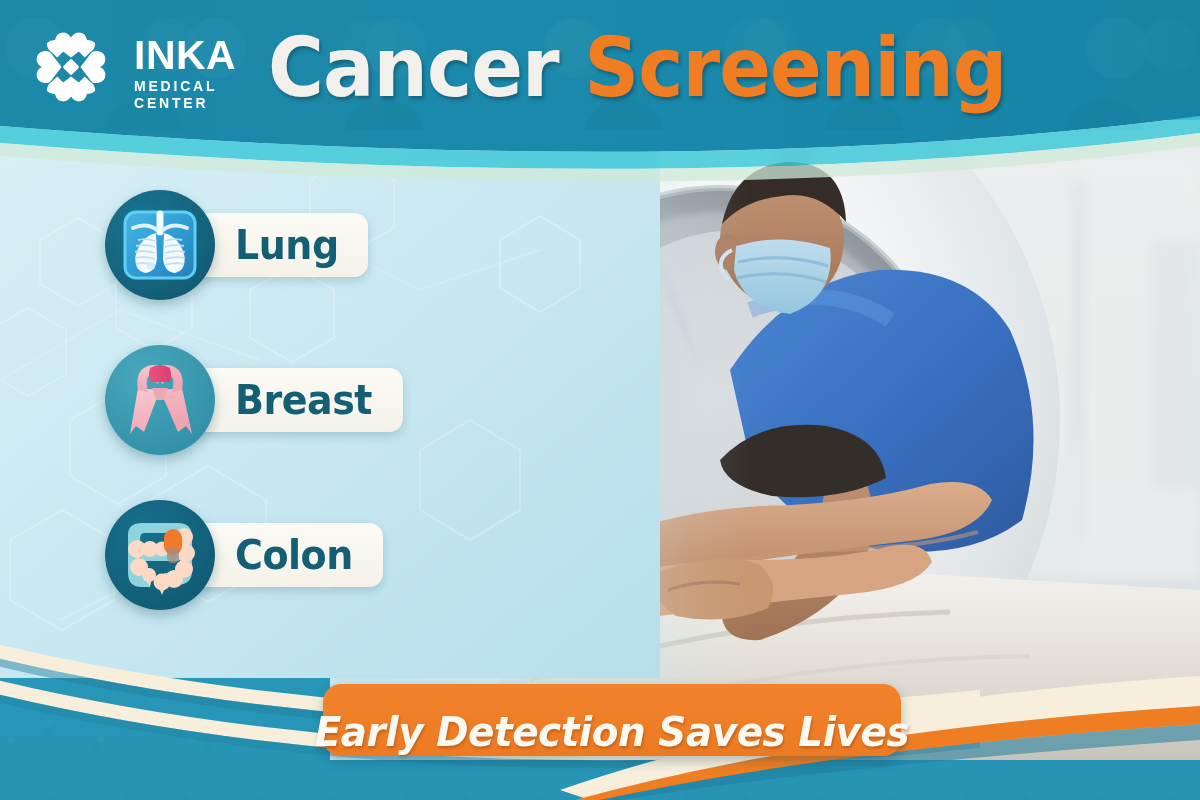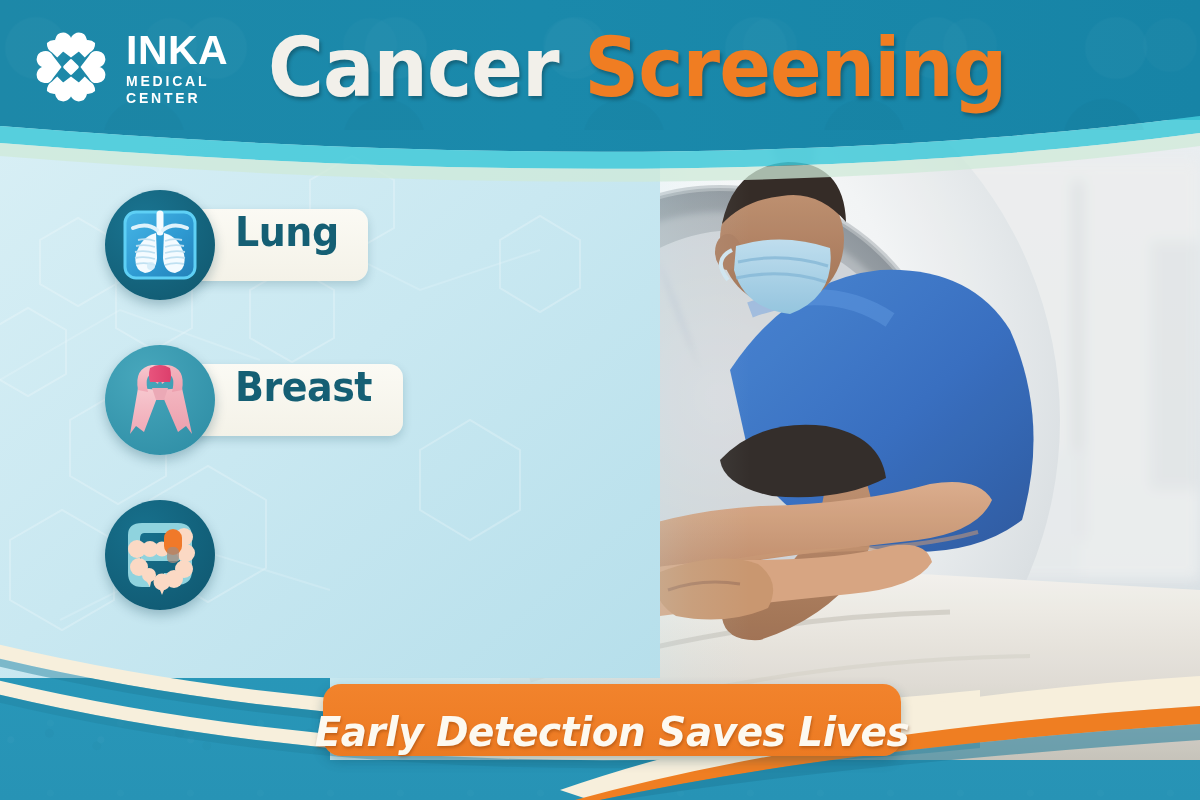--- a/index.html
+++ b/index.html
@@ -74,21 +74,21 @@
       radial-gradient(circle at 20% 30%, rgba(255,255,255,.10) 0 30px, transparent 32px),
       radial-gradient(circle at 60% 70%, rgba(0,0,0,.10) 0 40px, transparent 42px),
       radial-gradient(circle at 85% 25%, rgba(255,255,255,.08) 0 26px, transparent 28px);
     background-size:180px 160px,240px 200px,200px 180px;
     pointer-events:none;
   }
 
   
   .logo-wrap {
     position:absolute; left:28px; top:24px;
-    display:flex; align-items:center; gap:12px;
+    display:flex; align-items:flex-end; gap:20px;
   }
   .logo-mark { width:86px; height:86px; }
   .logo-mark svg { display:block; width:100%; height:100%; }
   .logo-text { color:#ffffff; line-height:1; }
   .logo-text .l1 {
     font-size:41px; font-weight:700; letter-spacing:.5px;
     font-family:"Liberation Sans", sans-serif;
   }
   .logo-text .l2, .logo-text .l3 {
     font-size:14px; font-weight:700; letter-spacing:2.8px;
@@ -120,24 +120,24 @@
     position:relative; z-index:2;
     width:110px; height:110px; border-radius:50%;
     display:flex; align-items:center; justify-content:center;
     box-shadow:0 5px 12px rgba(10,60,80,.28);
     flex:0 0 auto;
   }
   .sicon svg { display:block; }
   .spill {
     position:relative; z-index:1;
     margin-left:-34px;
-    height:72px; min-width:178px;
+    height:64px; min-width:178px;
     background:linear-gradient(180deg,#fbfaf4 0%,#f4f2e8 100%);
     border-radius:14px;
-    display:flex; align-items:flex-start;
+    display:flex; align-items:center;
     padding:0 24px 0 54px;
     box-shadow:0 4px 10px rgba(10,60,80,.18);
   }
   .spill span {
     font-family:"DejaVu Sans", sans-serif;
     font-size:40px; font-weight:700;
     color:#155f74;
     letter-spacing:-.5px;
     transform:scaleX(.95); transform-origin:left center;
     white-space:nowrap;
@@ -518,20 +518,23 @@
             <path d="M26 62 L 32 72 L 34 62 Z"></path>
             <path d="M40 70 L 44 80 L 48 70 Z"></path>
           </g>
 
           <g>
             <rect x="46" y="14" width="18" height="26" rx="9" fill="#f0792a"></rect>
             <rect x="49" y="32" width="12" height="16" rx="5" fill="#a68b7c" opacity=".75"></rect>
           </g>
         </svg>
       </div>
+      <div class="spill">
+        <span>Colon</span>
+      </div>
     </div>
 
   </div>
 
   <div class="swooshes">
     <svg viewBox="0 0 1200 800" preserveAspectRatio="none" aria-hidden="true">
 
       <path d="M-20 640 Q 420 748 980 690 L 980 704 Q 420 762 -20 654 Z" fill="#f7efdc"></path>
       <path d="M-20 676 Q 420 784 980 726 L 980 740 Q 420 798 -20 690 Z" fill="#f7efdc"></path>
 

